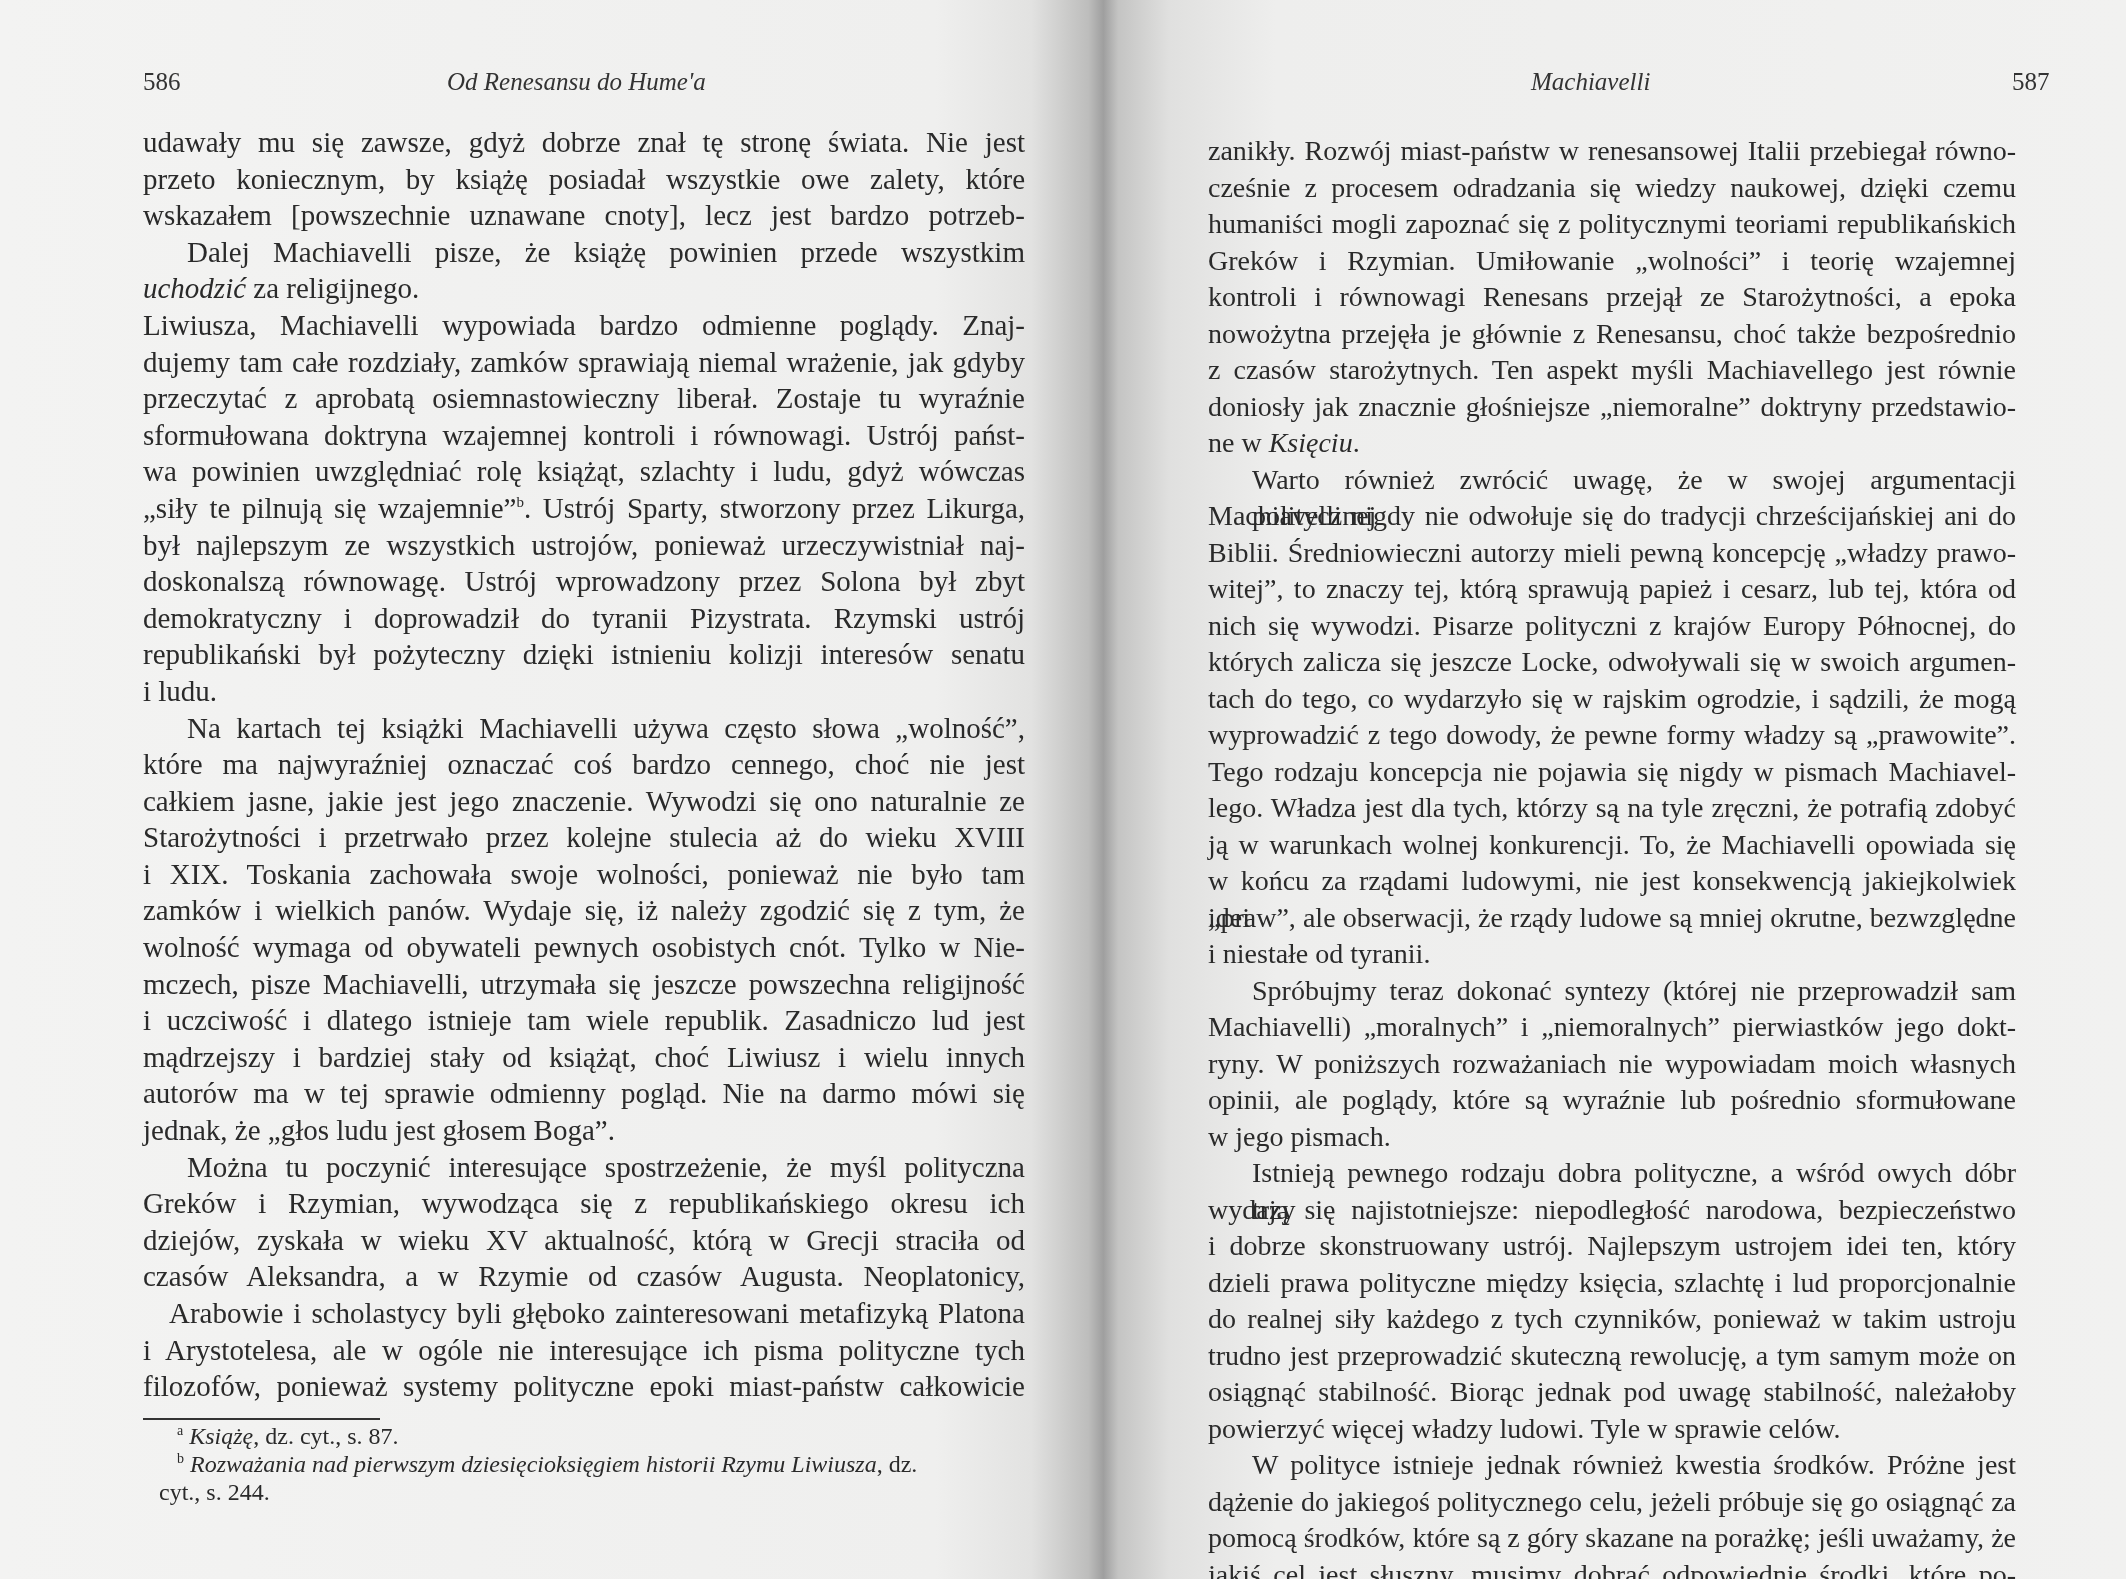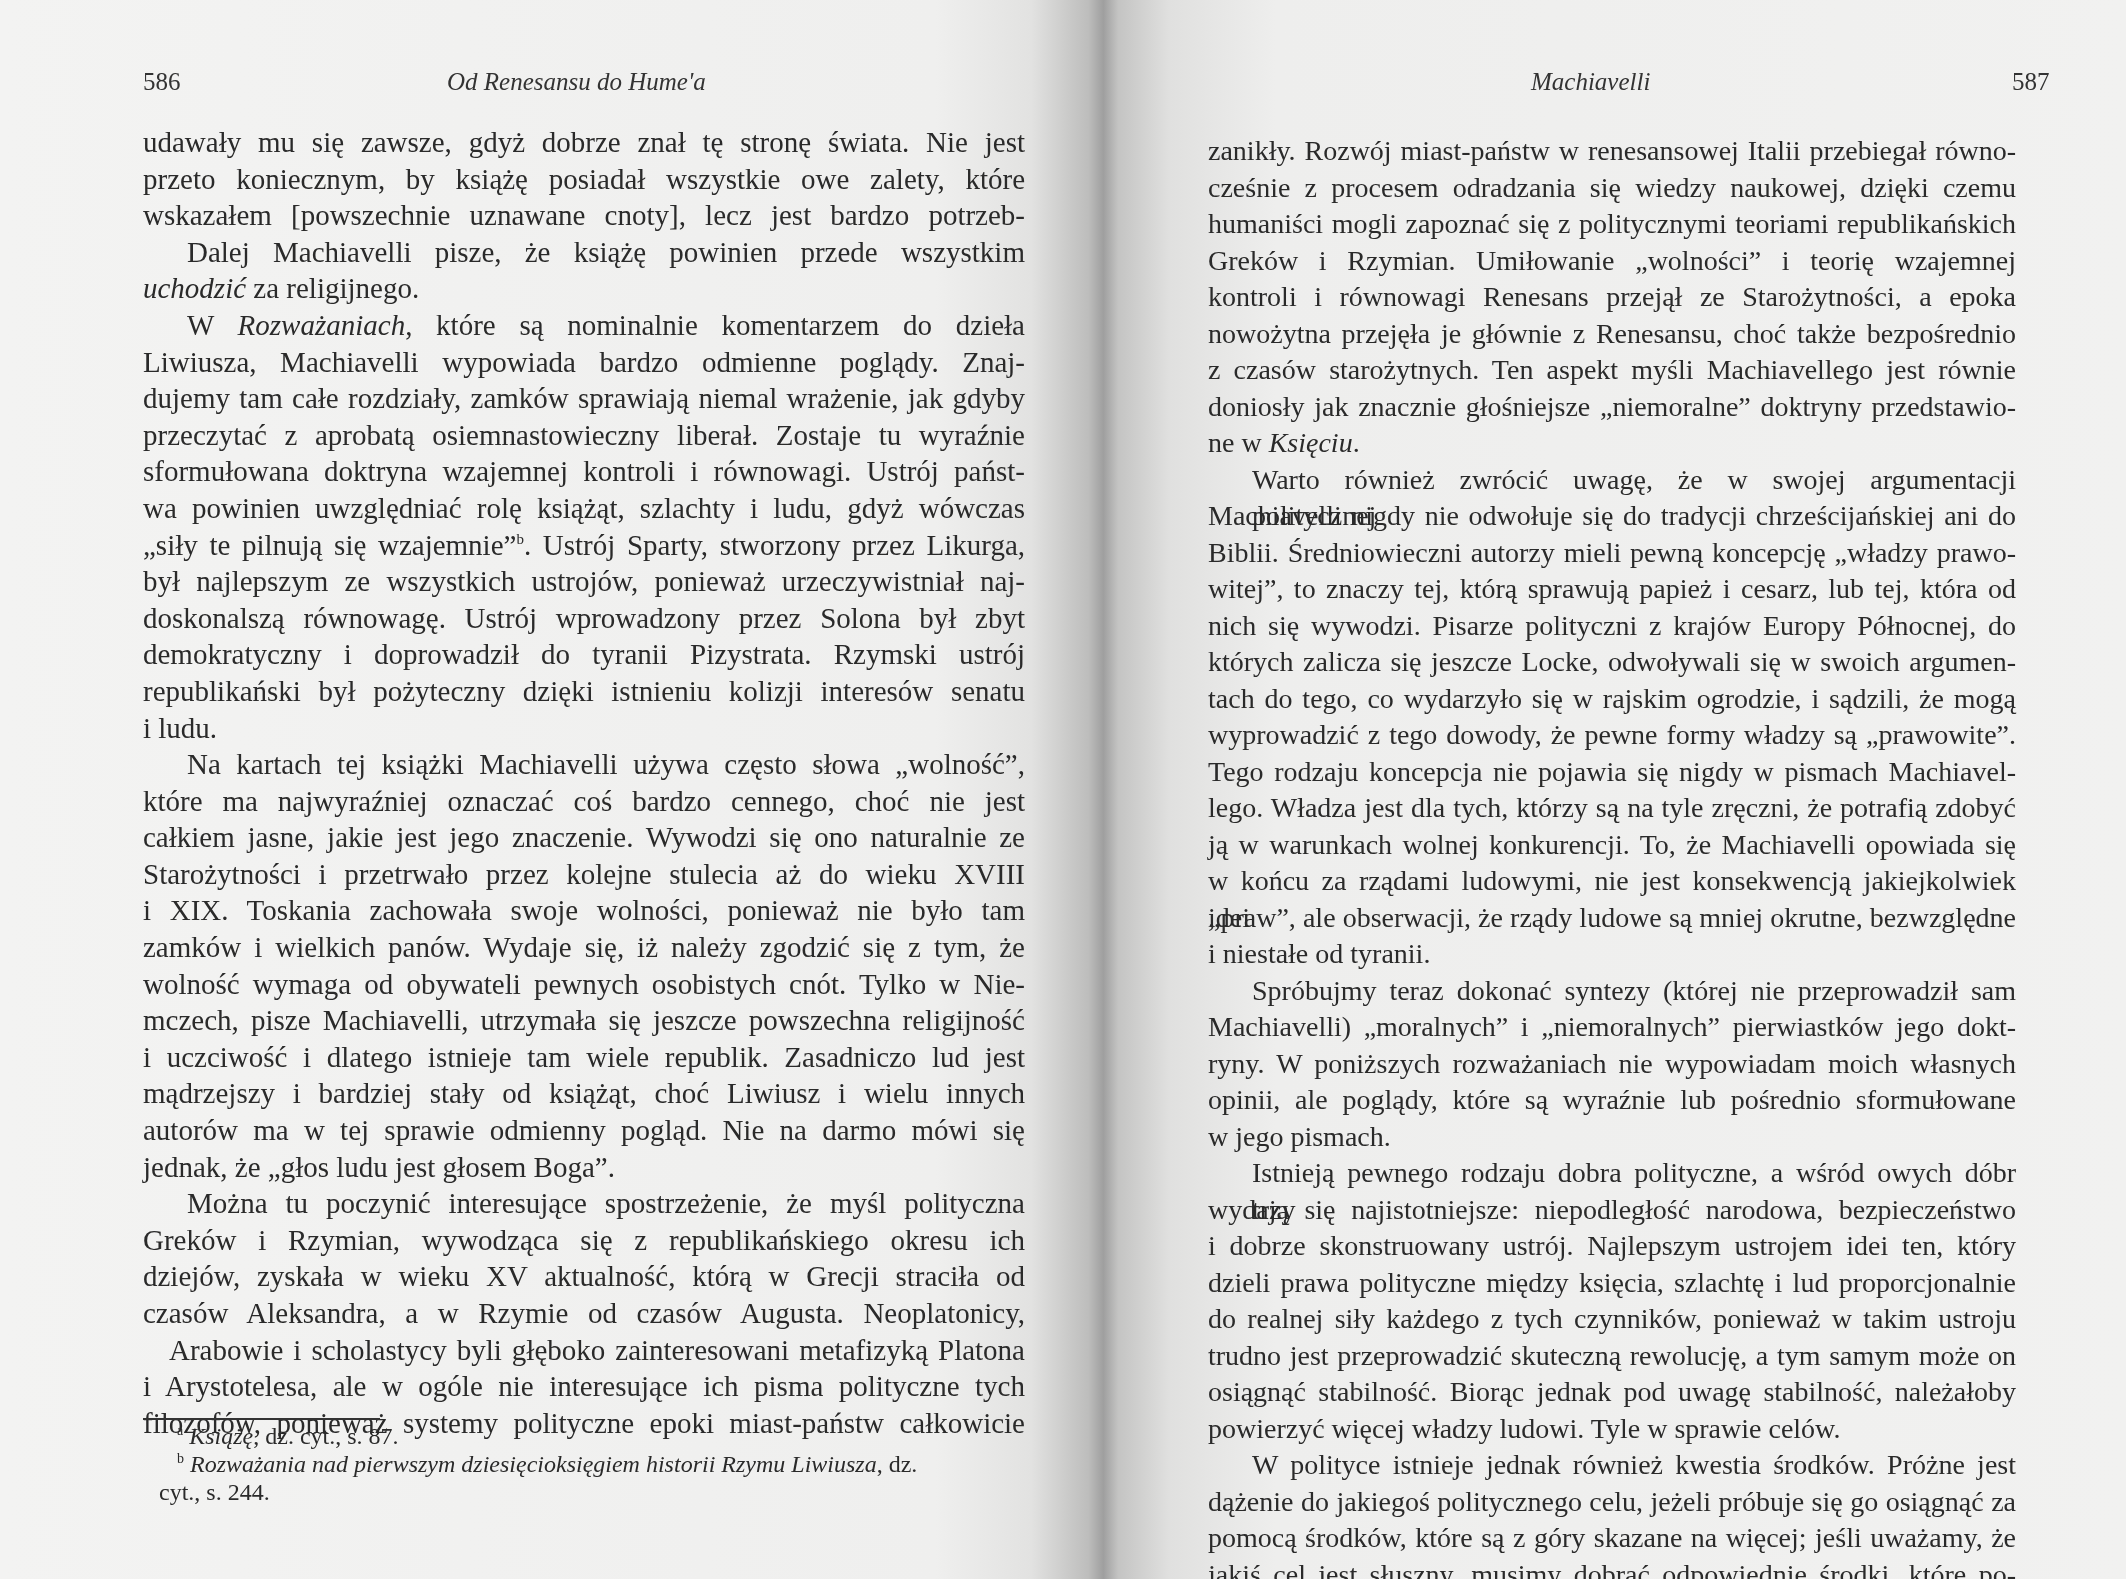--- a/index.html
+++ b/index.html
@@ -42,21 +42,20 @@
 <div class="spread">
   <div class="page left">
     <div class="folio">586</div>
     <div class="running-head">Od Renesansu do Hume'a</div>
     <div class="textblock" id="left-text">
         <div class="ln j"><span><span style="display: inline;">udawały mu się zawsze, gdyż dobrze znał tę stronę świata. Nie jest</span></span></div>
         <div class="ln j"><span><span style="display: inline;">przeto koniecznym, by książę posiadał wszystkie owe zalety, które</span></span></div>
         <div class="ln j"><span><span style="display: inline;">wskazałem [powszechnie uznawane cnoty], lecz jest bardzo potrzeb-</span></span></div>
         <div class="ln j ind"><span><span style="display: inline;">Dalej Machiavelli pisze, że książę powinien przede wszystkim</span></span></div>
         <div class="ln"><span><i>uchodzić</i><span style="display: inline;"> za religijnego.</span></span></div>
-        <div class="ln j ind"><span><span style="display: inline;">W </span><i>Rozważaniach</i><span style="display: inline;">, które są nominalnie komentarzem do dzieła</span></span></div>
         <div class="ln j"><span><span style="display: inline;">Liwiusza, Machiavelli wypowiada bardzo odmienne poglądy. Znaj-</span></span></div>
         <div class="ln j"><span><span style="display: inline;">dujemy tam całe rozdziały, zamków sprawiają niemal wrażenie, jak gdyby</span></span></div>
         <div class="ln j"><span><span style="display: inline;">przeczytać z aprobatą osiemnastowieczny liberał. Zostaje tu wyraźnie</span></span></div>
         <div class="ln j"><span><span style="display: inline;">sformułowana doktryna wzajemnej kontroli i równowagi. Ustrój państ-</span></span></div>
         <div class="ln j"><span><span style="display: inline;">wa powinien uwzględniać rolę książąt, szlachty i ludu, gdyż wówczas</span></span></div>
         <div class="ln j"><span><span style="display: inline;">„siły te pilnują się wzajemnie”</span><sup>b</sup><span style="display: inline;">. Ustrój Sparty, stworzony przez Likurga,</span></span></div>
         <div class="ln j"><span><span style="display: inline;">był najlepszym ze wszystkich ustrojów, ponieważ urzeczywistniał naj-</span></span></div>
         <div class="ln j"><span><span style="display: inline;">doskonalszą równowagę. Ustrój wprowadzony przez Solona był zbyt</span></span></div>
         <div class="ln j"><span><span style="display: inline;">demokratyczny i doprowadził do tyranii Pizystrata. Rzymski ustrój</span></span></div>
         <div class="ln j"><span><span style="display: inline;">republikański był pożyteczny dzięki istnieniu kolizji interesów senatu</span></span></div>
@@ -123,17 +122,17 @@
         <div class="ln j ind"><span><span style="display: inline;">Istnieją pewnego rodzaju dobra polityczne, a wśród owych dóbr trzy</span></span></div>
         <div class="ln j"><span><span style="display: inline;">wydają się najistotniejsze: niepodległość narodowa, bezpieczeństwo</span></span></div>
         <div class="ln j"><span><span style="display: inline;">i dobrze skonstruowany ustrój. Najlepszym ustrojem idei ten, który</span></span></div>
         <div class="ln j"><span><span style="display: inline;">dzieli prawa polityczne między księcia, szlachtę i lud proporcjonalnie</span></span></div>
         <div class="ln j"><span><span style="display: inline;">do realnej siły każdego z tych czynników, ponieważ w takim ustroju</span></span></div>
         <div class="ln j"><span><span style="display: inline;">trudno jest przeprowadzić skuteczną rewolucję, a tym samym może on</span></span></div>
         <div class="ln j"><span><span style="display: inline;">osiągnąć stabilność. Biorąc jednak pod uwagę stabilność, należałoby</span></span></div>
         <div class="ln"><span><span style="display: inline;">powierzyć więcej władzy ludowi. Tyle w sprawie celów.</span></span></div>
         <div class="ln j ind"><span><span style="display: inline;">W polityce istnieje jednak również kwestia środków. Próżne jest</span></span></div>
         <div class="ln j"><span><span style="display: inline;">dążenie do jakiegoś politycznego celu, jeżeli próbuje się go osiągnąć za</span></span></div>
-        <div class="ln j"><span><span style="display: inline;">pomocą środków, które są z góry skazane na więcej; jeśli uważamy, że</span></span></div>
+        <div class="ln j"><span><span style="display: inline;">pomocą środków, które są z góry skazane na porażkę; jeśli uważamy, że</span></span></div>
         <div class="ln j"><span><span style="display: inline;">jakiś cel jest słuszny, musimy dobrać odpowiednie środki, które po-</span></span></div>
       </div>
   </div>
 </div>
 
 </body></html>

